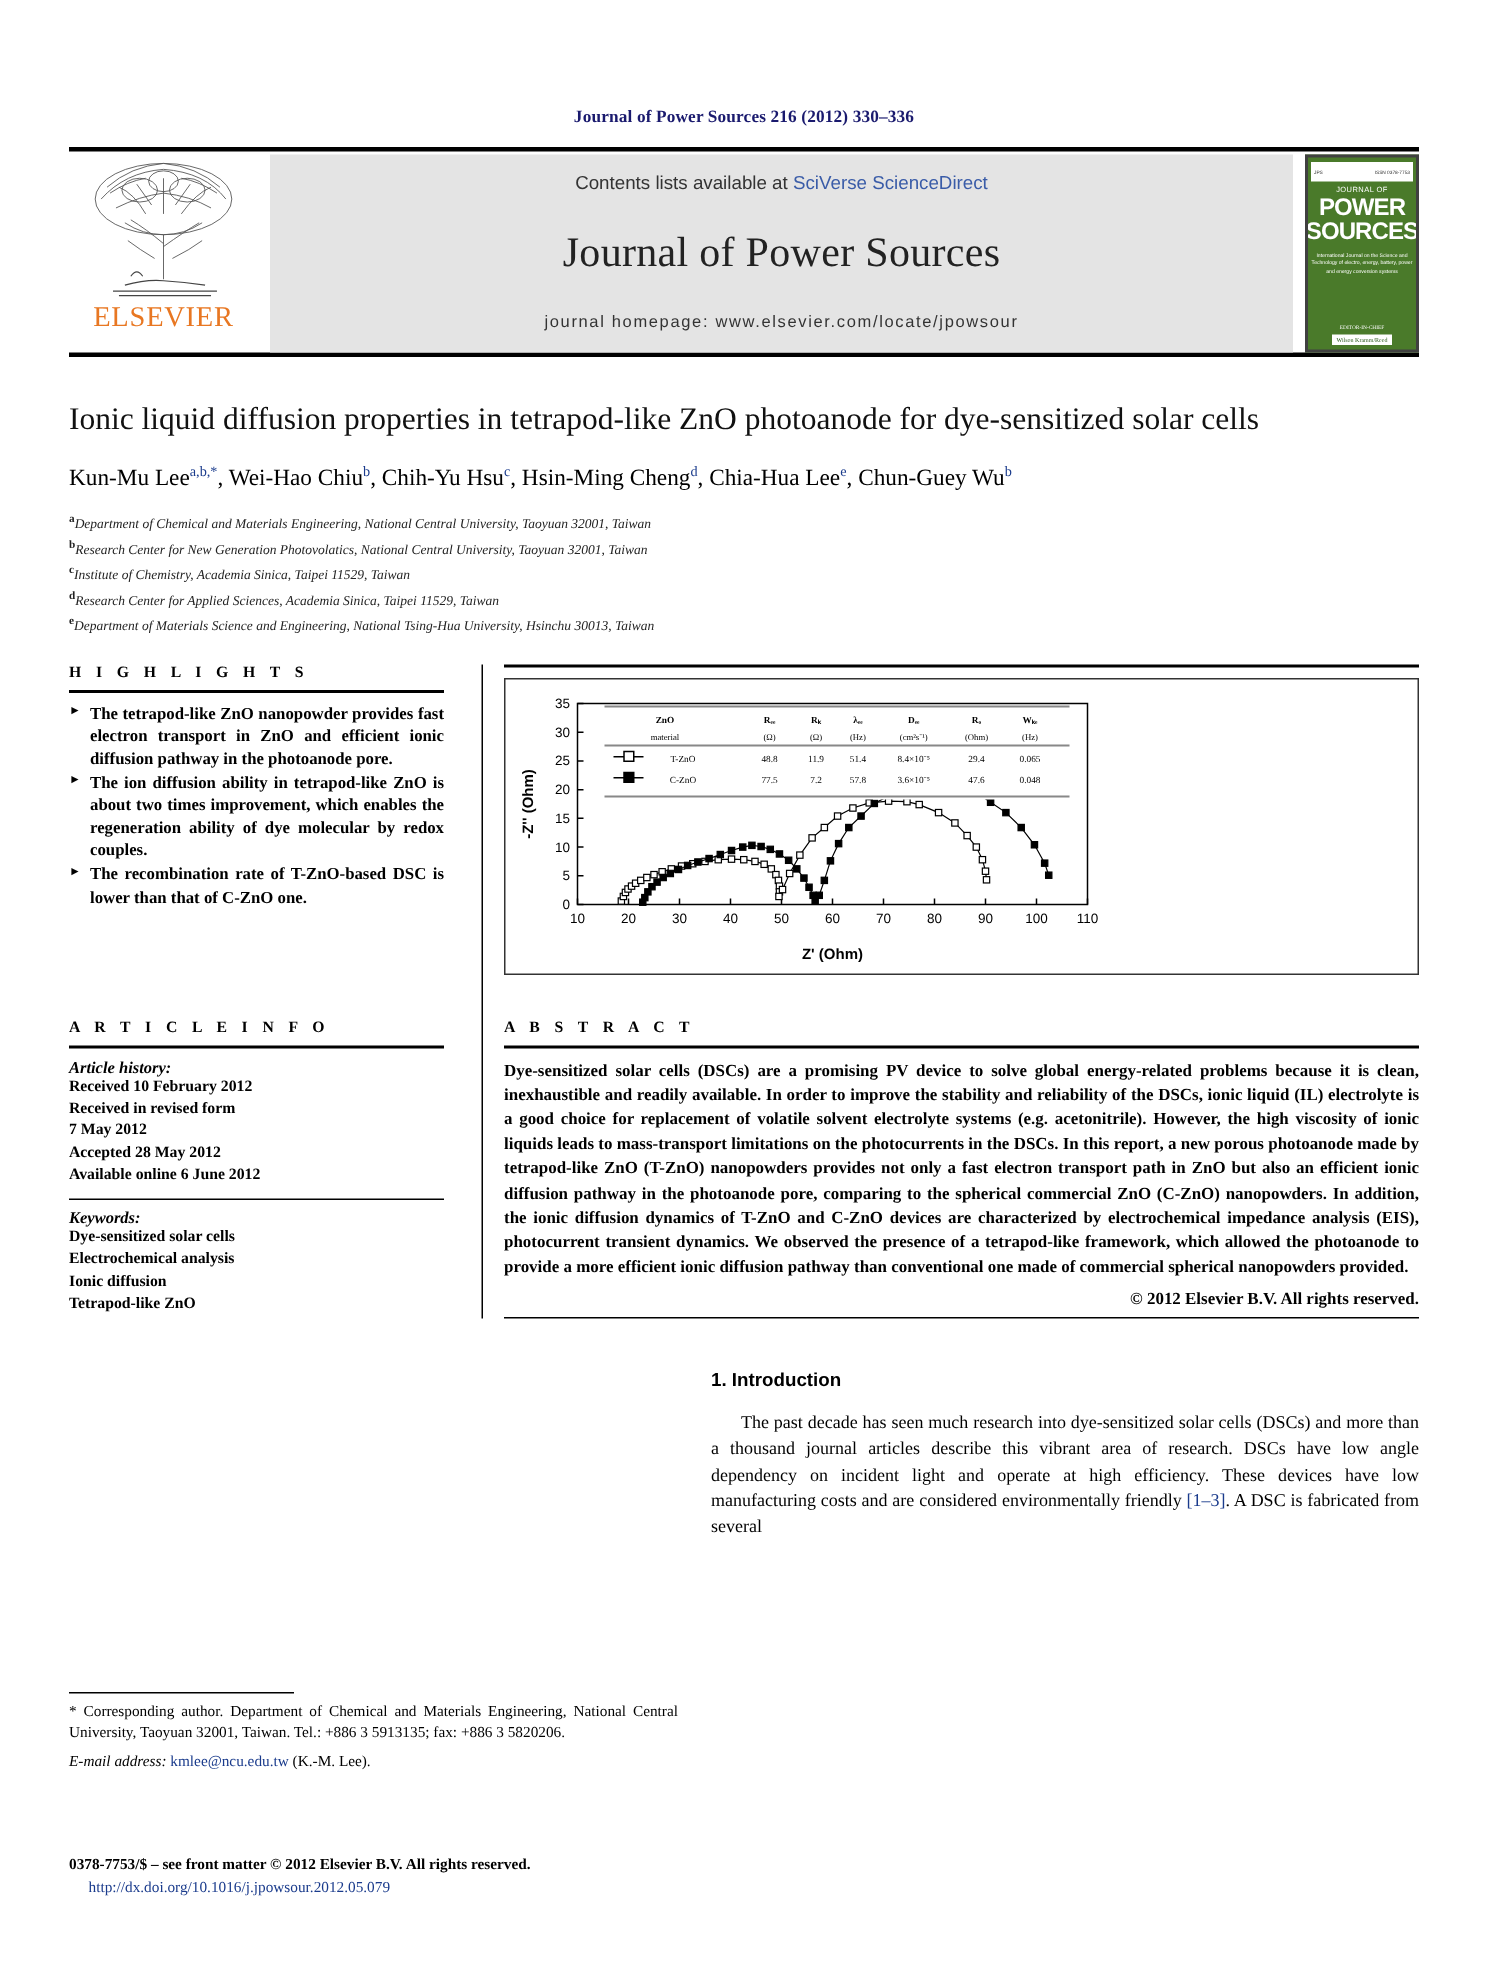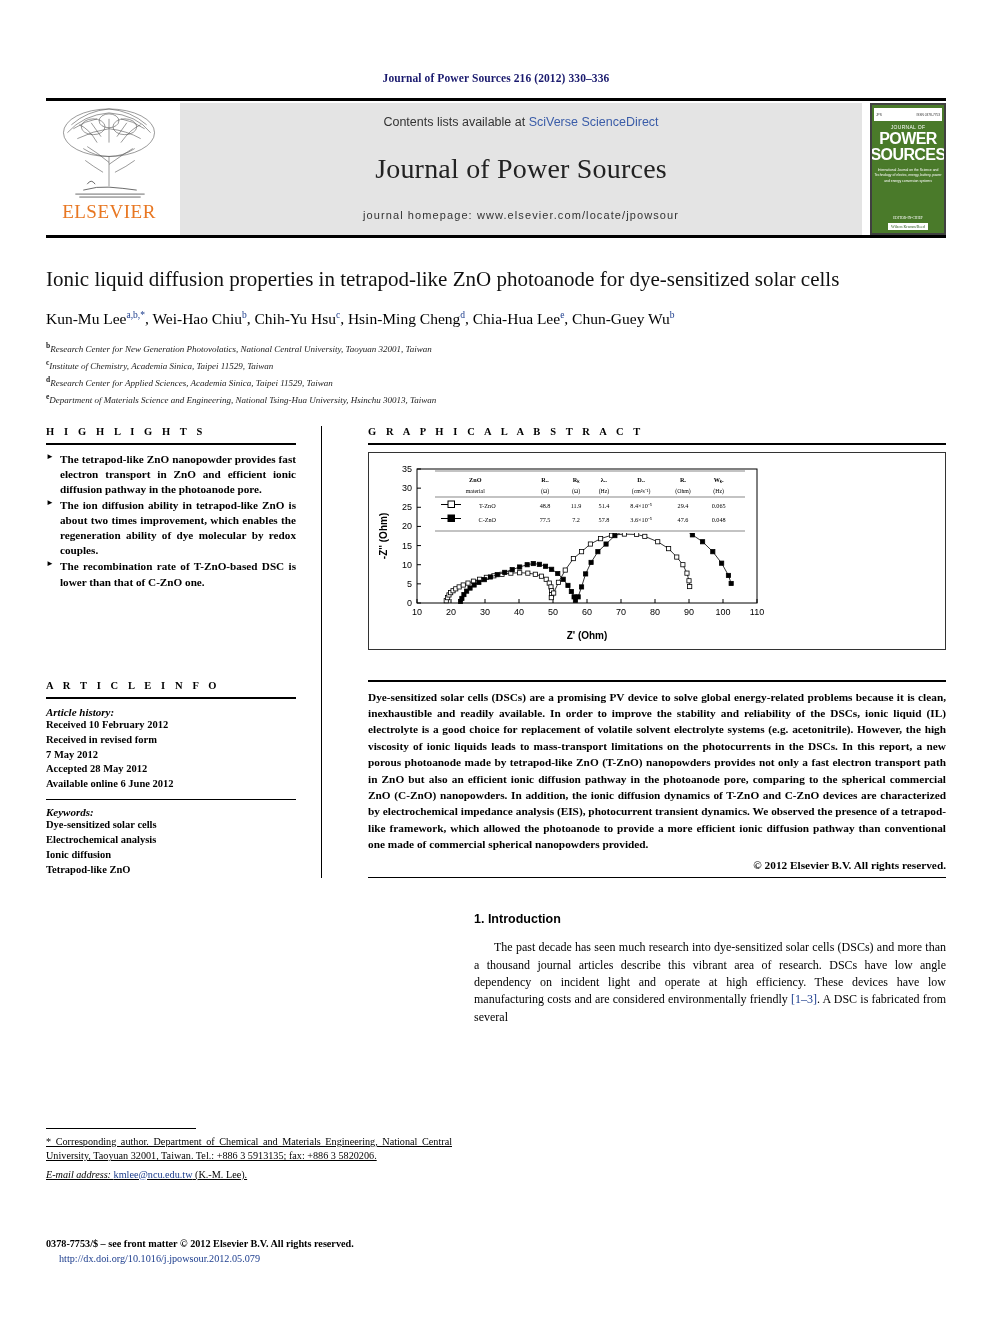--- a/index.html
+++ b/index.html
@@ -94,21 +94,21 @@
   .affil div sup { font-style:normal; font-weight:bold; font-size:7.5px; }
 
   
   .inforegion { margin: 18px 46px 0 46px; position:relative; }
   .sect-head {
     font-family:"Liberation Serif", serif;
     font-weight:bold; font-size:10.5px; letter-spacing:3.6px;
     margin-bottom:6px;
   }
   .hl-rule { border-top:2px solid #000; margin-bottom:7px; }
-  .cols { display:flex;gap:32px; }
+  .cols { display:flex; }
   .col-left { width:268px; flex:0 0 268px; padding-right:18px; }
   .col-right { flex:1 1 auto; padding-left:22px; }
   .vsep {
     position:absolute; left:275px; top:0; bottom:0; width:1px; background:#000;
   }
 
   .hl-list { list-style:none; margin:0; padding:0; }
   .hl-list li {
     position:relative; padding-left:14px; font-size:11.2px; line-height:1.35;
     text-align:justify; font-weight:bold; margin-bottom:1px;
@@ -135,21 +135,21 @@
 
   
   .bodyregion { margin: 34px 46px 0 46px; display:flex; }
   .body-left { width:406px; flex:0 0 406px; padding-right:22px; position:relative; }
   .body-right { flex:1 1 auto; padding-left:22px; }
   h2.sec { font-size:12.5px; font-weight:bold; margin:0 0 13px 0; font-family:Liberation Sans, sans-serif;}
   .bodytext { font-size:12px; line-height:1.44; text-align:justify; }
   .bodytext .ref { color:#1a3b8c; }
 
   
-  .footnote { position:absolute; left:46px; top:1128px; width:406px;text-decoration:underline; }
+  .footnote { position:absolute; left:46px; top:1128px; width:406px; }
   .fn-rule { border-top:1px solid #000; width:150px; margin-bottom:6px; }
   .fn-text { font-size:10.2px; line-height:1.4; text-align:justify; }
   .fn-email { font-size:10.2px; margin-top:5px; }
   .fn-email i { font-style:italic; }
   .fn-email a { color:#1a3b8c; text-decoration:none; }
   .imprint { position:absolute; left:46px; top:1236px; width:460px; font-size:10.2px; line-height:1.5; font-weight:bold;}
   .imprint .doi { color:#1a3b8c; font-weight:normal;margin-left:13px; }
 </style>
 </head>
 <body>
@@ -216,41 +216,41 @@
         <div class="cov-white">Wilson Kramm/Reed</div>
       </div>
     </div>
     <div class="rule-thick"></div>
   </div>
 
   <div class="titleblock">
     <h1 class="article-title">Ionic liquid diffusion properties in tetrapod-like ZnO photoanode for dye-sensitized solar cells</h1>
     <div class="authors">Kun-Mu Lee<sup>a,b,*</sup>, Wei-Hao Chiu<sup>b</sup>, Chih-Yu Hsu<sup>c</sup>, Hsin-Ming Cheng<sup>d</sup>, Chia-Hua Lee<sup>e</sup>, Chun-Guey Wu<sup>b</sup></div>
     <div class="affil">
+        <div><sup>a</sup>Department of Chemical and Materials Engineering, National Central University, Taoyuan 32001, Taiwan</div>
         <div><sup>b</sup>Research Center for New Generation Photovolatics, National Central University, Taoyuan 32001, Taiwan</div>
         <div><sup>c</sup>Institute of Chemistry, Academia Sinica, Taipei 11529, Taiwan</div>
         <div><sup>d</sup>Research Center for Applied Sciences, Academia Sinica, Taipei 11529, Taiwan</div>
         <div><sup>e</sup>Department of Materials Science and Engineering, National Tsing-Hua University, Hsinchu 30013, Taiwan</div>
       </div>
   </div>
 
   <div class="inforegion">
     <div class="vsep"></div>
     <div class="cols">
       <div class="col-left">
         <div class="sect-head">H I G H L I G H T S</div>
         <div class="hl-rule"></div>
         <ul class="hl-list">
             <li>The tetrapod-like ZnO nanopowder provides fast electron transport in ZnO and efficient ionic diffusion pathway in the photoanode pore.</li>
             <li>The ion diffusion ability in tetrapod-like ZnO is about two times improvement, which enables the regeneration ability of dye molecular by redox couples.</li>
             <li>The recombination rate of T-ZnO-based DSC is lower than that of C-ZnO one.</li>
           </ul>
       </div>
       <div class="col-right">
-        <div class="sect-head">G R A P H I C A L   A B S T R A C T</div>
         <div class="hl-rule"></div>
         <div class="ga-box">
           <div class="chart-area">
             <svg class="chart" id="ga-chart" width="392" height="186" viewBox="0 0 392 186">
                 <rect x="40" y="10" width="340" height="134" fill="none" stroke="#000" stroke-width="1"></rect>
                 <line x1="40" y1="144" x2="40" y2="140" stroke="#000" stroke-width="1"></line>
                 <text x="40" y="156" text-anchor="middle" font-size="9" font-family="Liberation Sans, sans-serif" fill="#000">10</text>
                 <line x1="74" y1="144" x2="74" y2="140" stroke="#000" stroke-width="1"></line>
                 <text x="74" y="156" text-anchor="middle" font-size="9" font-family="Liberation Sans, sans-serif" fill="#000">20</text>
                 <line x1="108" y1="144" x2="108" y2="140" stroke="#000" stroke-width="1"></line>
@@ -434,20 +434,21 @@
         <div class="ai-rule"></div>
         <div class="ai-h">Keywords:</div>
         <div>
             <div class="ai-line">Dye-sensitized solar cells</div>
             <div class="ai-line">Electrochemical analysis</div>
             <div class="ai-line">Ionic diffusion</div>
             <div class="ai-line">Tetrapod-like ZnO</div>
           </div>
       </div>
       <div class="col-right">
+        <div class="sect-head">A B S T R A C T</div>
         <div class="hl-rule"></div>
         <div class="abstract-body">Dye-sensitized solar cells (DSCs) are a promising PV device to solve global energy-related problems because it is clean, inexhaustible and readily available. In order to improve the stability and reliability of the DSCs, ionic liquid (IL) electrolyte is a good choice for replacement of volatile solvent electrolyte systems (e.g. acetonitrile). However, the high viscosity of ionic liquids leads to mass-transport limitations on the photocurrents in the DSCs. In this report, a new porous photoanode made by tetrapod-like ZnO (T-ZnO) nanopowders provides not only a fast electron transport path in ZnO but also an efficient ionic diffusion pathway in the photoanode pore, comparing to the spherical commercial ZnO (C-ZnO) nanopowders. In addition, the ionic diffusion dynamics of T-ZnO and C-ZnO devices are characterized by electrochemical impedance analysis (EIS), photocurrent transient dynamics. We observed the presence of a tetrapod-like framework, which allowed the photoanode to provide a more efficient ionic diffusion pathway than conventional one made of commercial spherical nanopowders provided.</div>
         <div class="copyline">© 2012 Elsevier B.V. All rights reserved.</div>
         <div class="abs-rule-bottom"></div>
       </div>
     </div>
   </div>
 
   <div class="bodyregion">
     <div class="body-left"></div>

